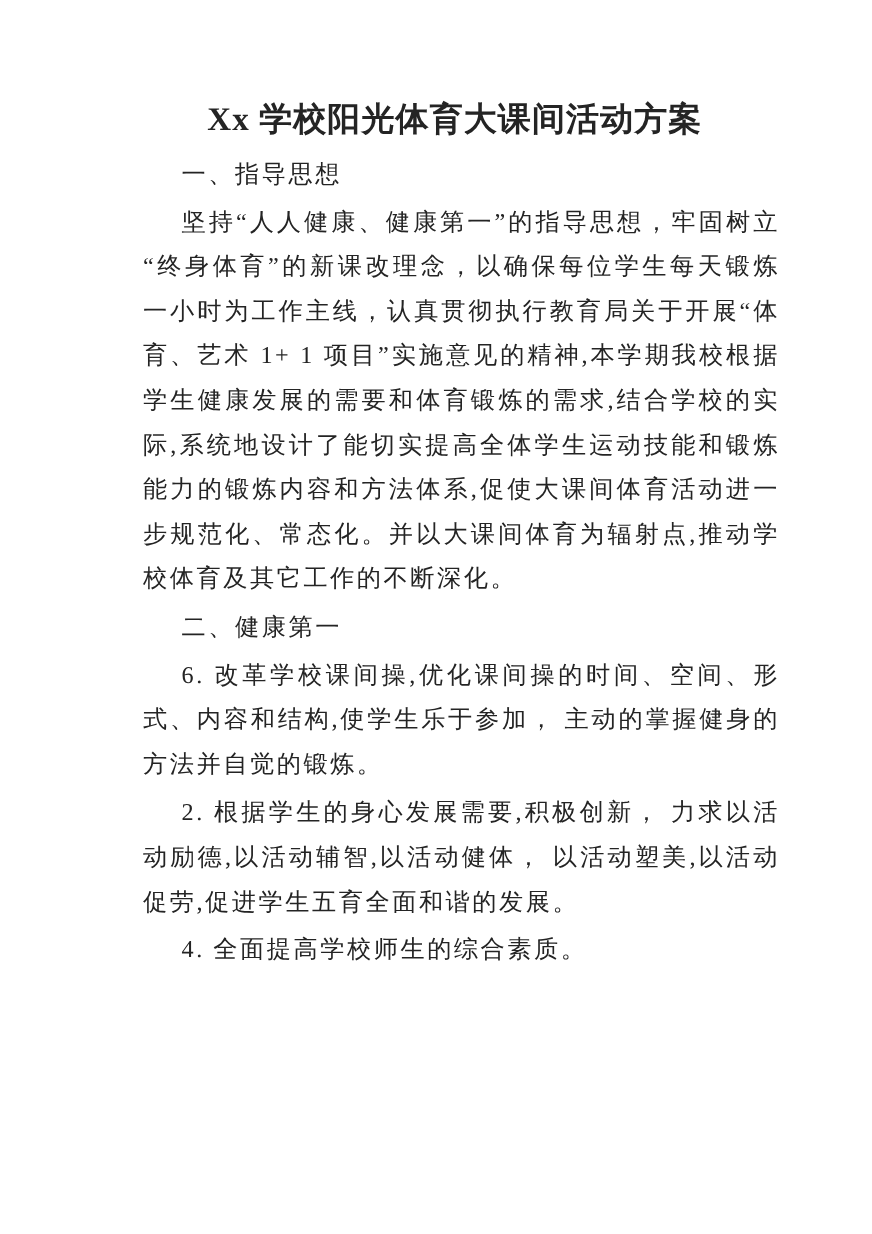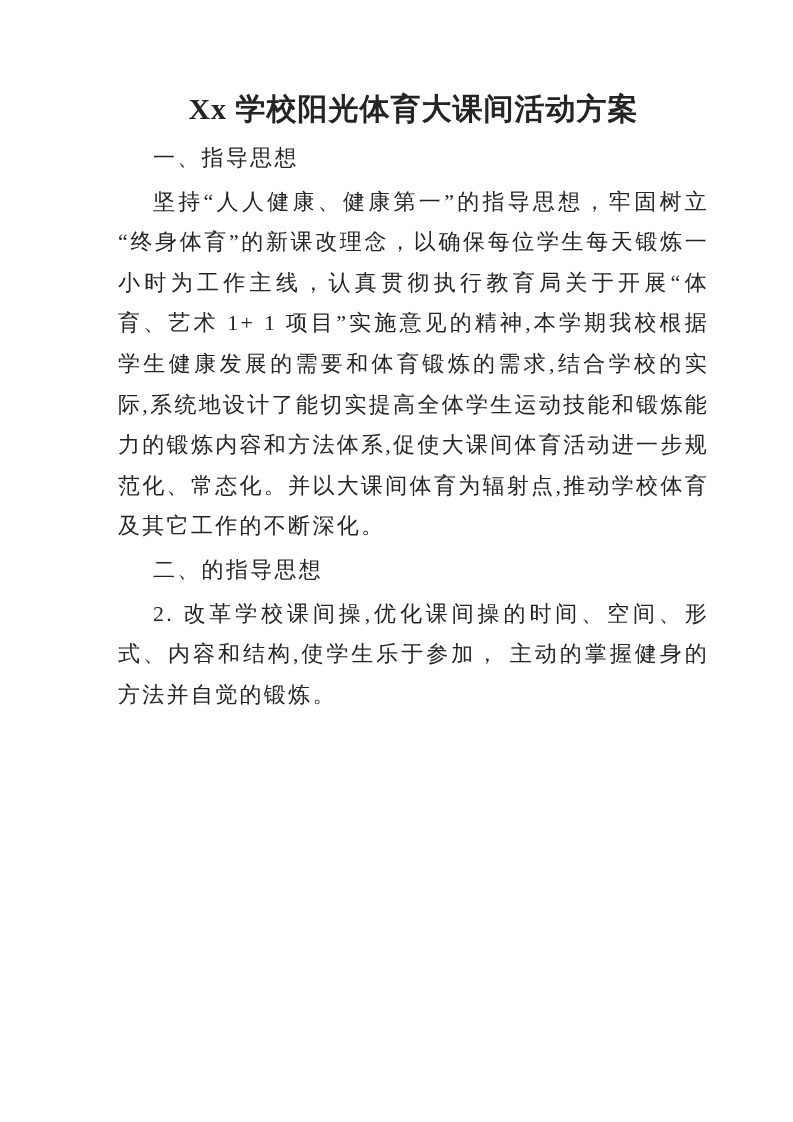--- a/index.html
+++ b/index.html
@@ -25,35 +25,37 @@
   .doc-title {
     margin: 0 0 6px 0;
     font-size: 30px;
     font-weight: bold;
     line-height: 46px;
     text-align: center;
     letter-spacing: 1px;
     white-space: nowrap;
   }
   .block {
-    margin: 0 0 3px 0;
+    margin: 0 0 3px 12px;
     font-size: 22px;
     line-height: 40.6px;
     letter-spacing: 2.3px;
     text-align: justify;
     text-justify: inter-character;
     text-indent: 35px;
     word-break: break-all;
   }
 </style>
 </head>
 <body>
 
 <div class="page">
   <div class="content">
     <h1 class="doc-title">Xx 学校阳光体育大课间活动方案</h1>
 
     <p class="block">一、指导思想</p>
     <p class="block">坚持“人人健康、健康第一”的指导思想，牢固树立“终身体育”的新课改理念，以确保每位学生每天锻炼一小时为工作主线，认真贯彻执行教育局关于开展“体育、艺术 1+ 1 项目”实施意见的精神,本学期我校根据学生健康发展的需要和体育锻炼的需求,结合学校的实际,系统地设计了能切实提高全体学生运动技能和锻炼能力的锻炼内容和方法体系,促使大课间体育活动进一步规范化、常态化。并以大课间体育为辐射点,推动学校体育及其它工作的不断深化。</p>
-    <p class="block">二、的指导思想</p>
-    <p class="block">2. 改革学校课间操,优化课间操的时间、空间、形式、内容和结构,使学生乐于参加， 主动的掌握健身的方法并自觉的锻炼。</p>
+    <p class="block">二、健康第一</p>
+    <p class="block">6. 改革学校课间操,优化课间操的时间、空间、形式、内容和结构,使学生乐于参加， 主动的掌握健身的方法并自觉的锻炼。</p>
+    <p class="block">2. 根据学生的身心发展需要,积极创新， 力求以活动励德,以活动辅智,以活动健体， 以活动塑美,以活动促劳,促进学生五育全面和谐的发展。</p>
+    <p class="block">4. 全面提高学校师生的综合素质。</p>
   </div>
 </div>
 
 </body></html>

